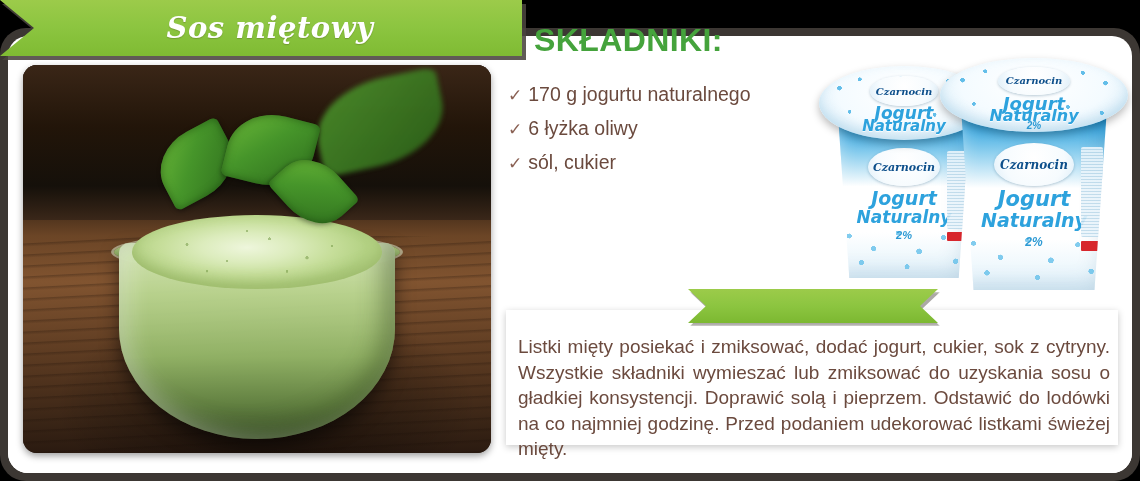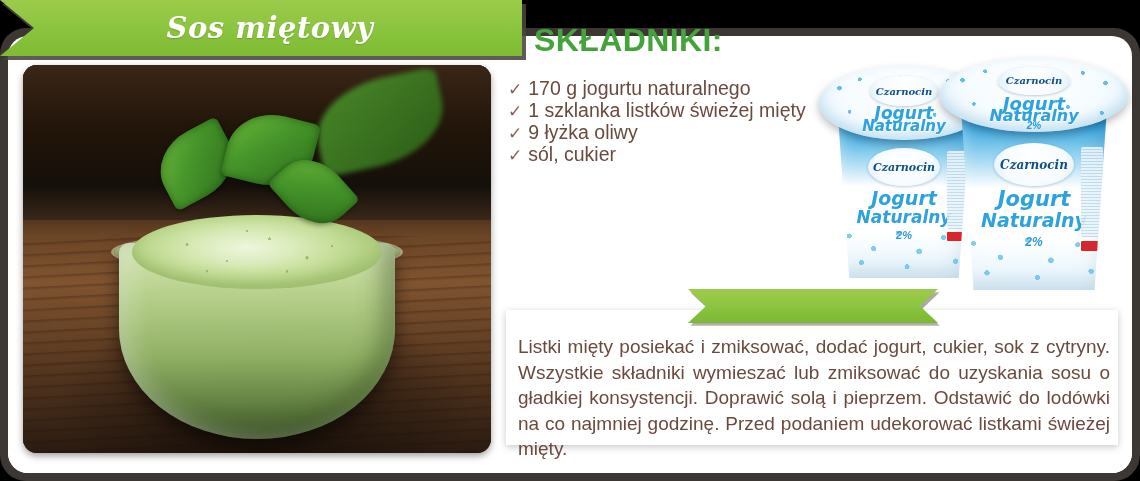--- a/index.html
+++ b/index.html
@@ -150,21 +150,21 @@
     font-family:"Liberation Sans", sans-serif;
     z-index:20;
   }
   .ingredients-list{
     position:absolute;left:508px;top:78px;width:330px;
     z-index:20;list-style:none;margin:0;padding:0;
   }
   .ingredients-list li{
     color:#6b4a3e;
     font-size:19.5px;
-    line-height:21px;
+    line-height:32px;
     white-space:nowrap;
   }
   .ingredients-list li .tick{
     color:#8a6154;font-size:17px;margin-right:6px;
   }
 
   
   .products{
     position:absolute;left:828px;top:58px;width:290px;height:232px;z-index:18;
   }
@@ -319,22 +319,21 @@
       <div class="mint mint-3">
           <i></i>
         </div>
     </div>
   </div>
 
   <div class="ingredients-head">SKŁADNIKI:</div>
 
   <ul class="ingredients-list">
     <li><span class="tick">✓</span><span>170 g jogurtu naturalnego</span></li>
-    <li><span class="tick">✓</span><span>1 szklanka listków świeżej mięty</span></li>
-    <li><span class="tick">✓</span><span>9 łyżka oliwy</span></li>
+    <li><span class="tick">✓</span><span>6 łyżka oliwy</span></li>
     <li><span class="tick">✓</span><span>sól, cukier</span></li>
   </ul>
 
   <div class="products">
 
     <div class="cup cup-a">
       <div class="body">
         <div class="dots-body"></div>
         <div class="brand-badge" style="left:26%;top:26%;width:48%;height:22%;">
           <span class="bname" style="font-size:11px;">Czarnocin</span>

